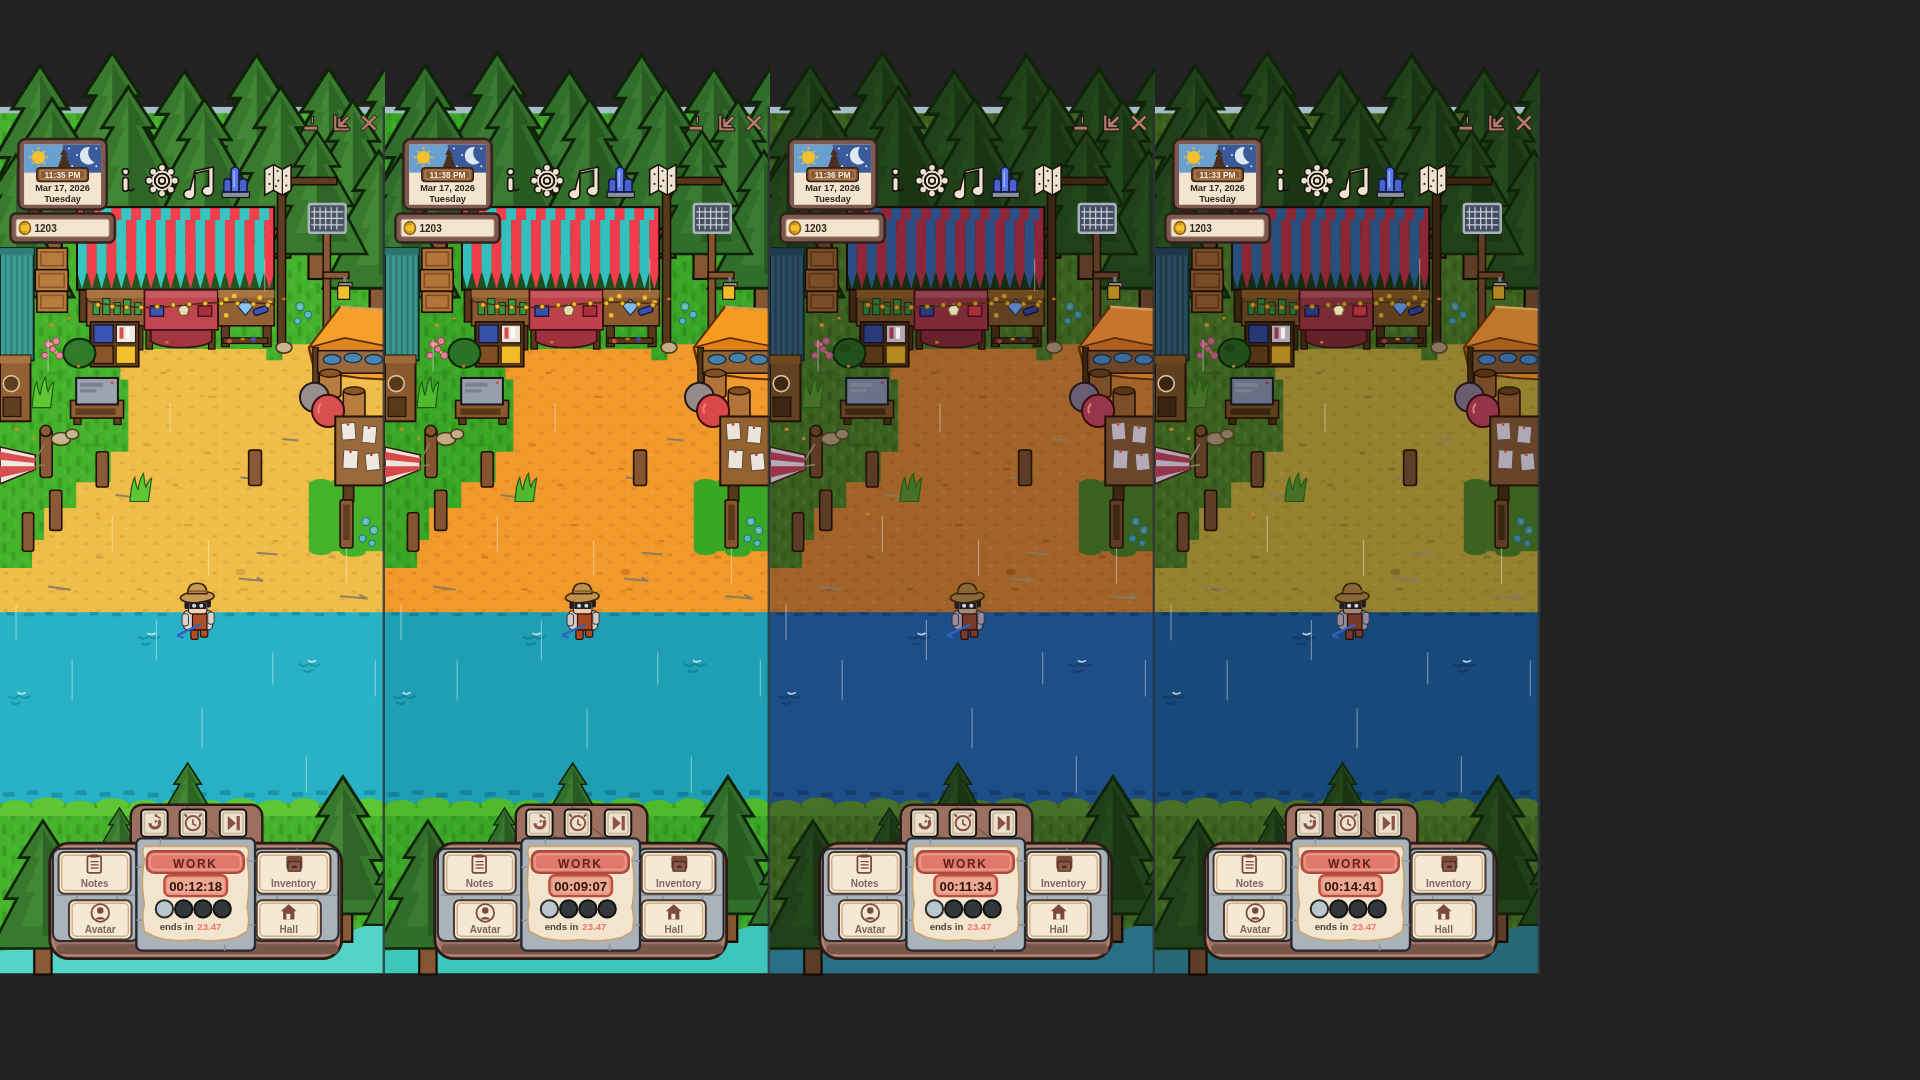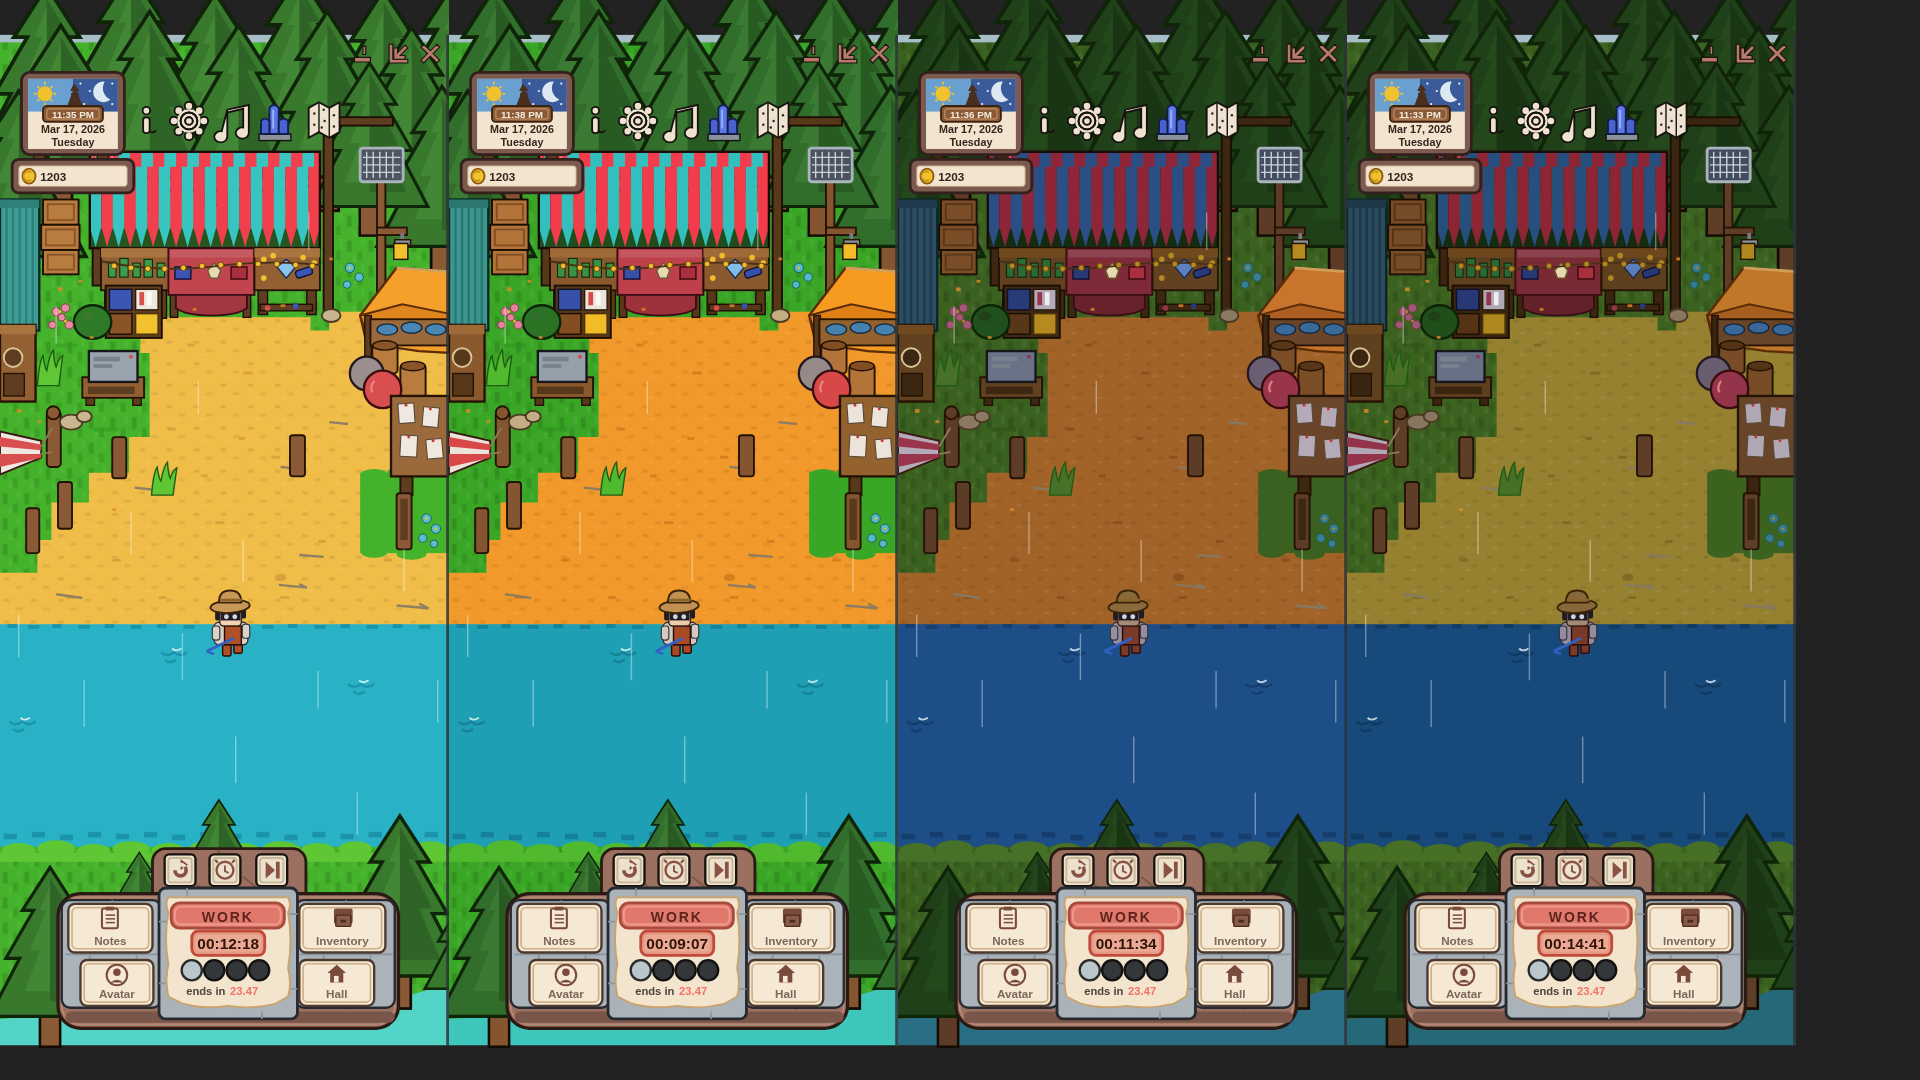--- a/index.html
+++ b/index.html
@@ -1,16 +1,16 @@
 <!DOCTYPE html>
 <html><head>
 <meta charset="utf-8">
 <style>
 html,body{margin:0;padding:0;background:#222;width:1920px;height:1080px;overflow:hidden}
-#wrap{display:flex;width:1796px;height:1080px}
+#wrap{display:flex;width:1540px;height:1080px}
 svg{display:block}
 text{font-family:"Liberation Sans",sans-serif}
 .p1{--grass:#44b22a;--grasshi:#5ec733;--grasslo:#389c22;--tree:#38792e;--treehi:#4c953c;--treelo:#27541f;
 --trunk:#8a5a36;--sand:#f0bd49;--sandlo:#d9a23c;--water:#29b2c6;--wedge:#1b93ab;--botwater:#54d4c7;
 --awnr:#f23f4d;--awnt:#38c5c1;--wood:#936033;--woodhi:#aa7440;--woodlo:#5f3d20;--redcloth:#c0454e;--redlo:#a23742;
 --tent:#f5a02b;--tentlo:#df861e;--fence:#3e9e96;--fencelo:#2f7f7a;--crate:#b97c3f;--cratelo:#8a5426;
 --tv:#9aa4ae;--paperw:#efe8e0;--board:#9a6a3c;--ballr:#d94f4f;--ballg:#9a8f8d;--bush:#2f7a28;--gold:#f2c12e;
 --gem:#3a55b4;--gemhi:#8ac4ee;--bottle:#3f9a4a;--flw:#e88aa0;--flwt:#58c0cc;--rock:#c9b58e;--solar:#4c5560;
 --hat:#c89858;--skin:#f2d4b4;--shirt:#d8d2c8;--ovl:#b05028;--plate:#4a86b4}
 .p2{--grass:#3aa626;--grasshi:#50b92d;--grasslo:#2f9120;--tree:#316d2b;--treehi:#448739;--treelo:#214c1c;

